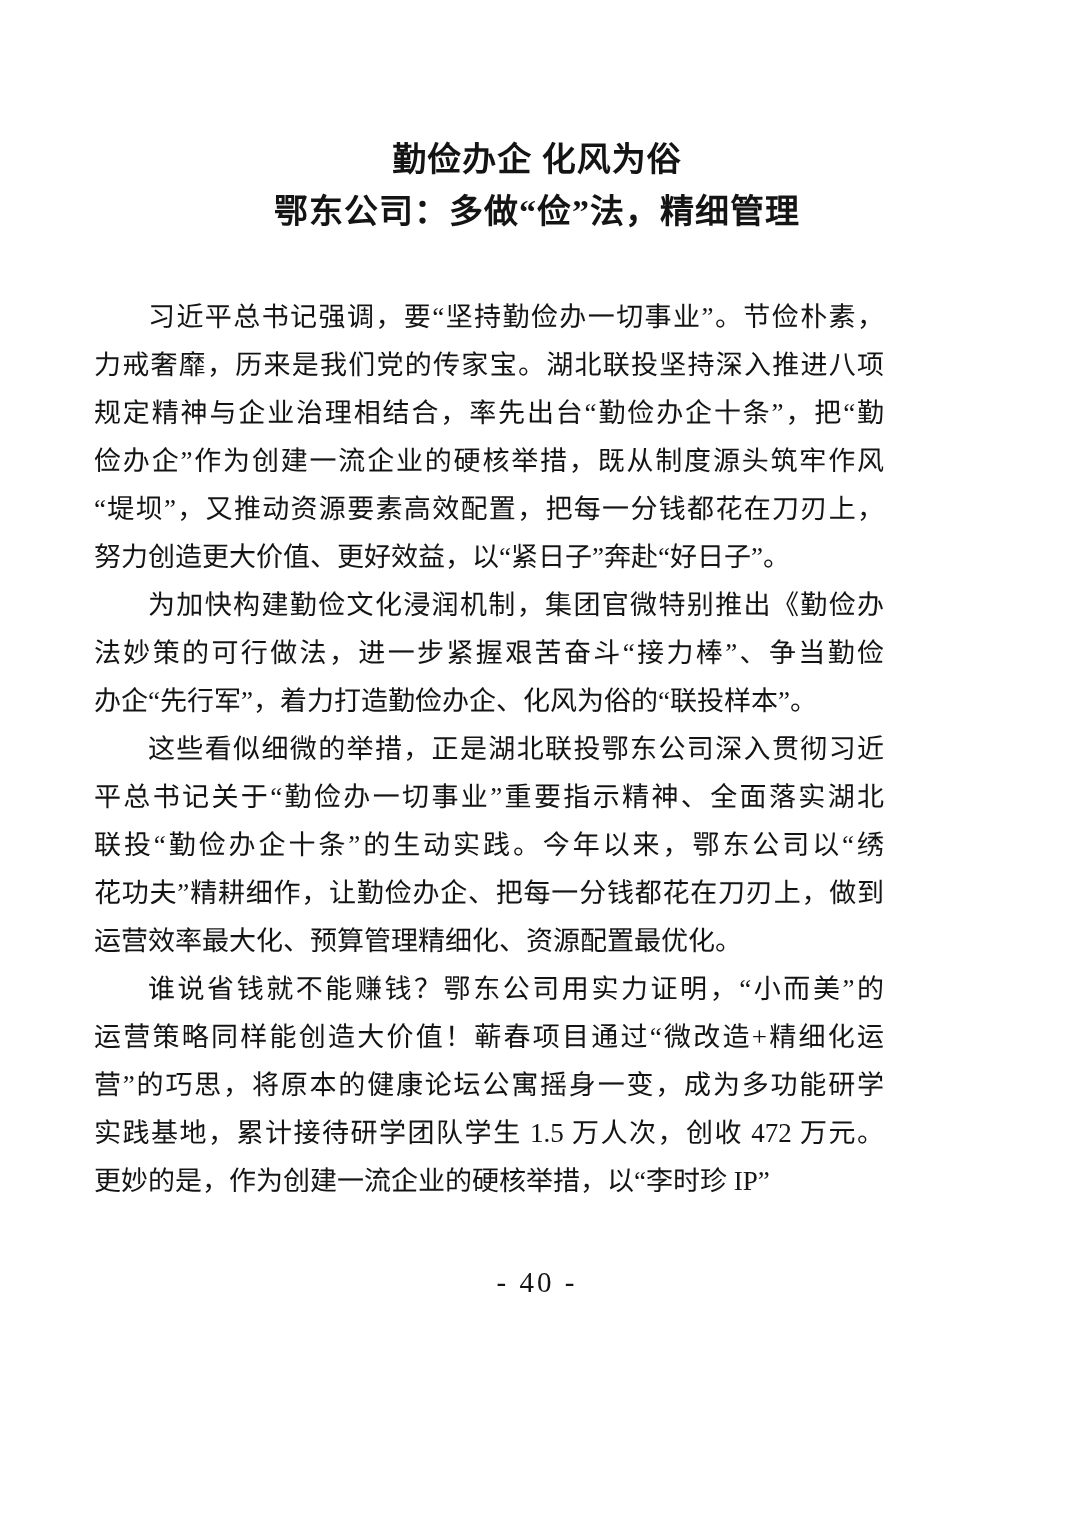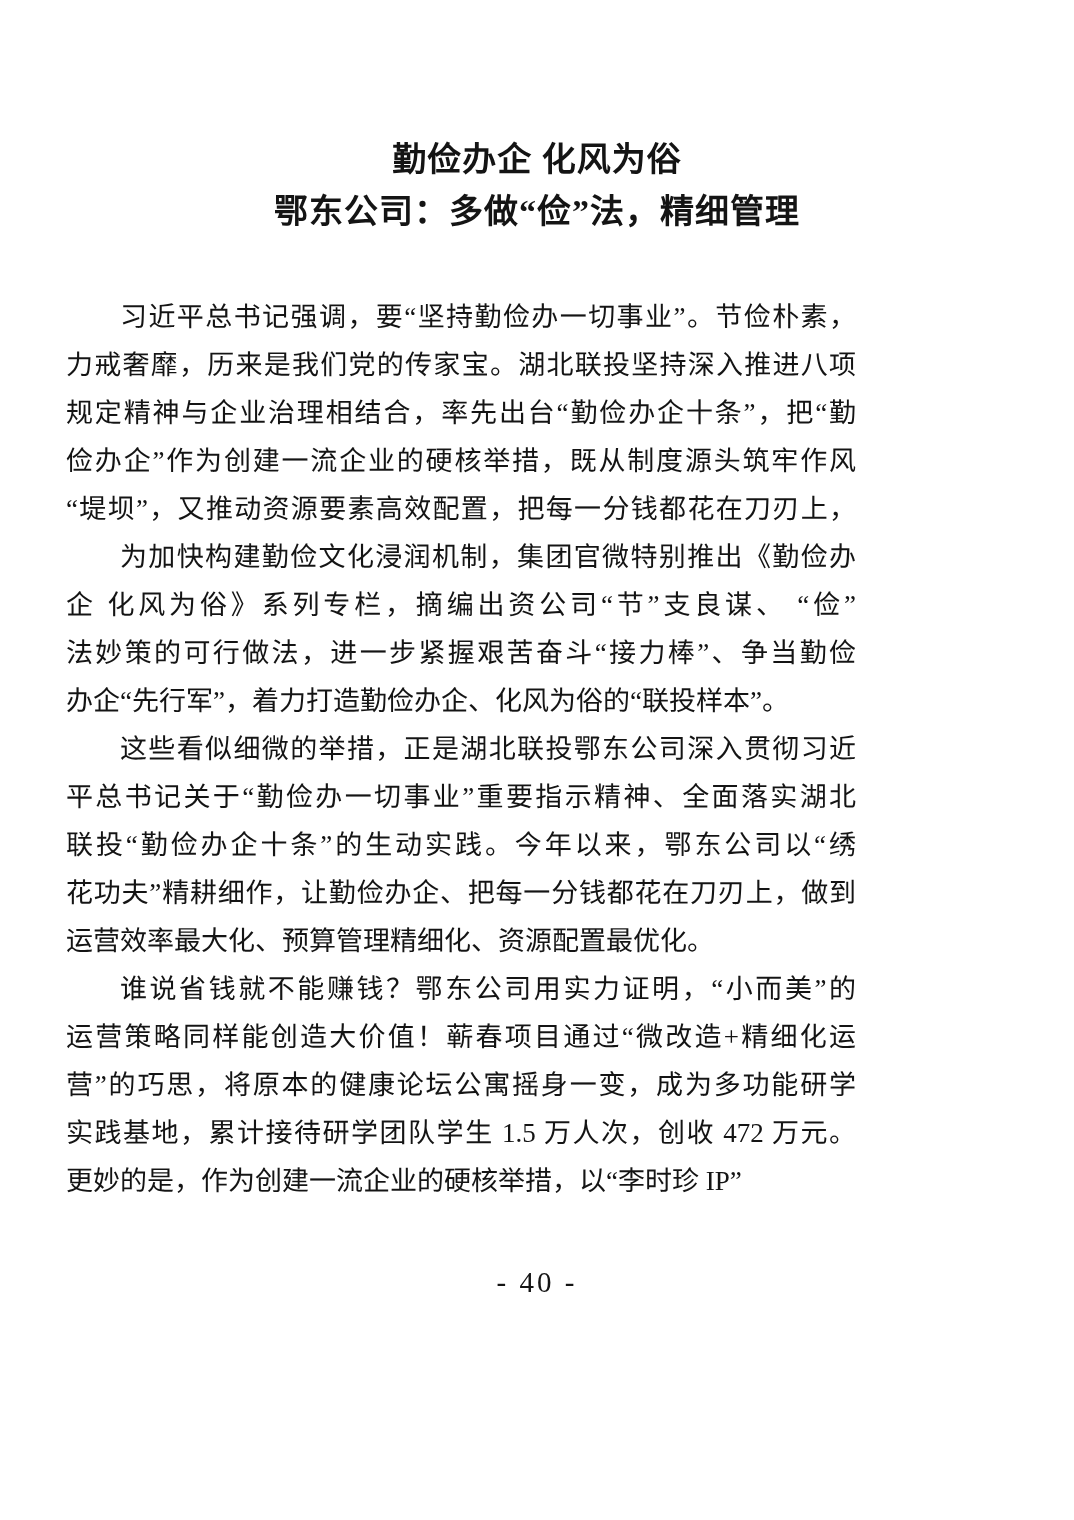--- a/index.html
+++ b/index.html
@@ -21,21 +21,21 @@
   }
   .title-line {
     text-align: center;
     font-weight: 700;
     font-size: 34px;
     line-height: 52px;
     margin: 0;
     letter-spacing: 1px;
   }
   .doc-body {
-    margin-left: 66px;
+    margin-left: 94px;
     margin-top: 55px;
     width: 790px;
   }
   .para {
     margin: 0;
   }
   .line {
     font-size: 27px;
     height: 48px;
     line-height: 48px;
@@ -67,24 +67,24 @@
   <h1 class="title-line">勤俭办企 化风为俗</h1>
   <h1 class="title-line">鄂东公司：多做“俭”法，精细管理</h1>
 
   <div class="doc-body">
       <div class="para">
         <div class="line indent">习近平总书记强调，要“坚持勤俭办一切事业”。节俭朴素，</div>
         <div class="line">力戒奢靡，历来是我们党的传家宝。湖北联投坚持深入推进八项</div>
         <div class="line">规定精神与企业治理相结合，率先出台“勤俭办企十条”，把“勤</div>
         <div class="line">俭办企”作为创建一流企业的硬核举措，既从制度源头筑牢作风</div>
         <div class="line">“堤坝”，又推动资源要素高效配置，把每一分钱都花在刀刃上，</div>
+        <div class="line plast">努力创造更大价值、更好效益，以“紧日子”奔赴“好日子”。</div>
       </div>
       <div class="para">
         <div class="line indent">为加快构建勤俭文化浸润机制，集团官微特别推出《勤俭办</div>
-        <div class="line">企 化风为俗》系列专栏，摘编出资公司“节”支良谋、 “俭”</div>
         <div class="line">法妙策的可行做法，进一步紧握艰苦奋斗“接力棒”、争当勤俭</div>
         <div class="line plast">办企“先行军”，着力打造勤俭办企、化风为俗的“联投样本”。</div>
       </div>
       <div class="para">
         <div class="line indent">这些看似细微的举措，正是湖北联投鄂东公司深入贯彻习近</div>
         <div class="line">平总书记关于“勤俭办一切事业”重要指示精神、全面落实湖北</div>
         <div class="line">联投“勤俭办企十条”的生动实践。今年以来，鄂东公司以“绣</div>
         <div class="line">花功夫”精耕细作，让勤俭办企、把每一分钱都花在刀刃上，做到</div>
         <div class="line plast">运营效率最大化、预算管理精细化、资源配置最优化。</div>
       </div>

